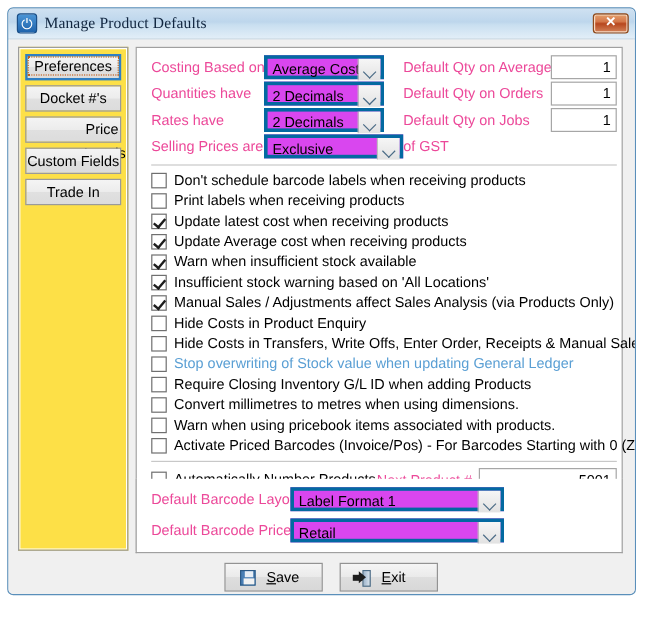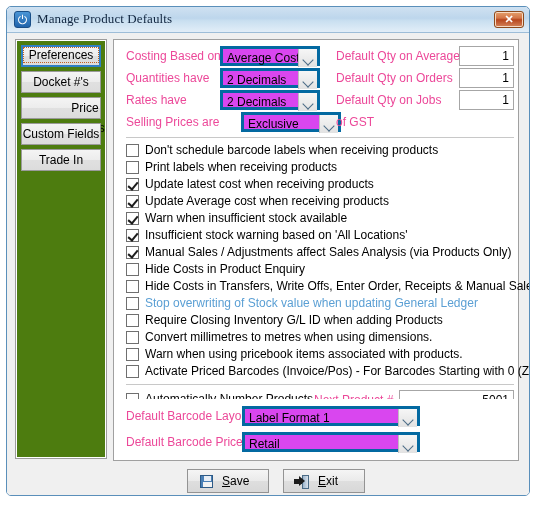--- a/index.html
+++ b/index.html
@@ -64,21 +64,21 @@
     position: absolute;
     left: 0; top: 26px; right: 0; bottom: 0;
     background: #f0f0f0;
   }
 
   
   .sidebar {
     position: absolute;
     left: 8px; top: 6px;
     width: 92px; height: 420px;
-    background: #4d7c0f;
+    background: #fde047;
     border: 1px solid #9c9c9c;
     box-shadow: 0 0 0 1px #ffffff inset;
   }
   .tabbtn {
     position: absolute;
     left: 5px; width: 80px; height: 22px;
     background: linear-gradient(to bottom, #f4f4f4 0%, #ececec 50%, #e0e0e0 51%, #dcdcdc 100%);
     border: 1px solid #9a9a9a;
     font-size: 12px; color: #000000;
     text-align: center; line-height: 20px;
@@ -284,21 +284,21 @@
 
       <div class="lbl" style="left:12px; top:53px;">Rates have</div>
       <div class="combo" style="left:106px; top:50px; width:100px;">
         <span class="val">2 Decimals</span>
         <span class="arrow"></span>
       </div>
       <div class="lbl" style="left:222px; top:53px;">Default Qty on Jobs</div>
       <div class="numbox" style="left:345px; top:50px; width:55px;">1</div>
 
       <div class="lbl" style="left:12px; top:75px;">Selling Prices are</div>
-      <div class="combo" style="left:106px; top:72px; width:100px;margin-left:21px;">
+      <div class="combo" style="left:106px; top:72px; width:116px;">
         <span class="val">Exclusive</span>
         <span class="arrow"></span>
       </div>
       <div class="lbl" style="left:222px; top:75px;">of GST</div>
 
       <div class="sep" style="left:12px; top:97px; width:388px;"></div>
 
       <div class="chk" style="top:103px;">
         <span class="box"></span>
         <span class="txt">Don't schedule barcode labels when receiving products</span>

